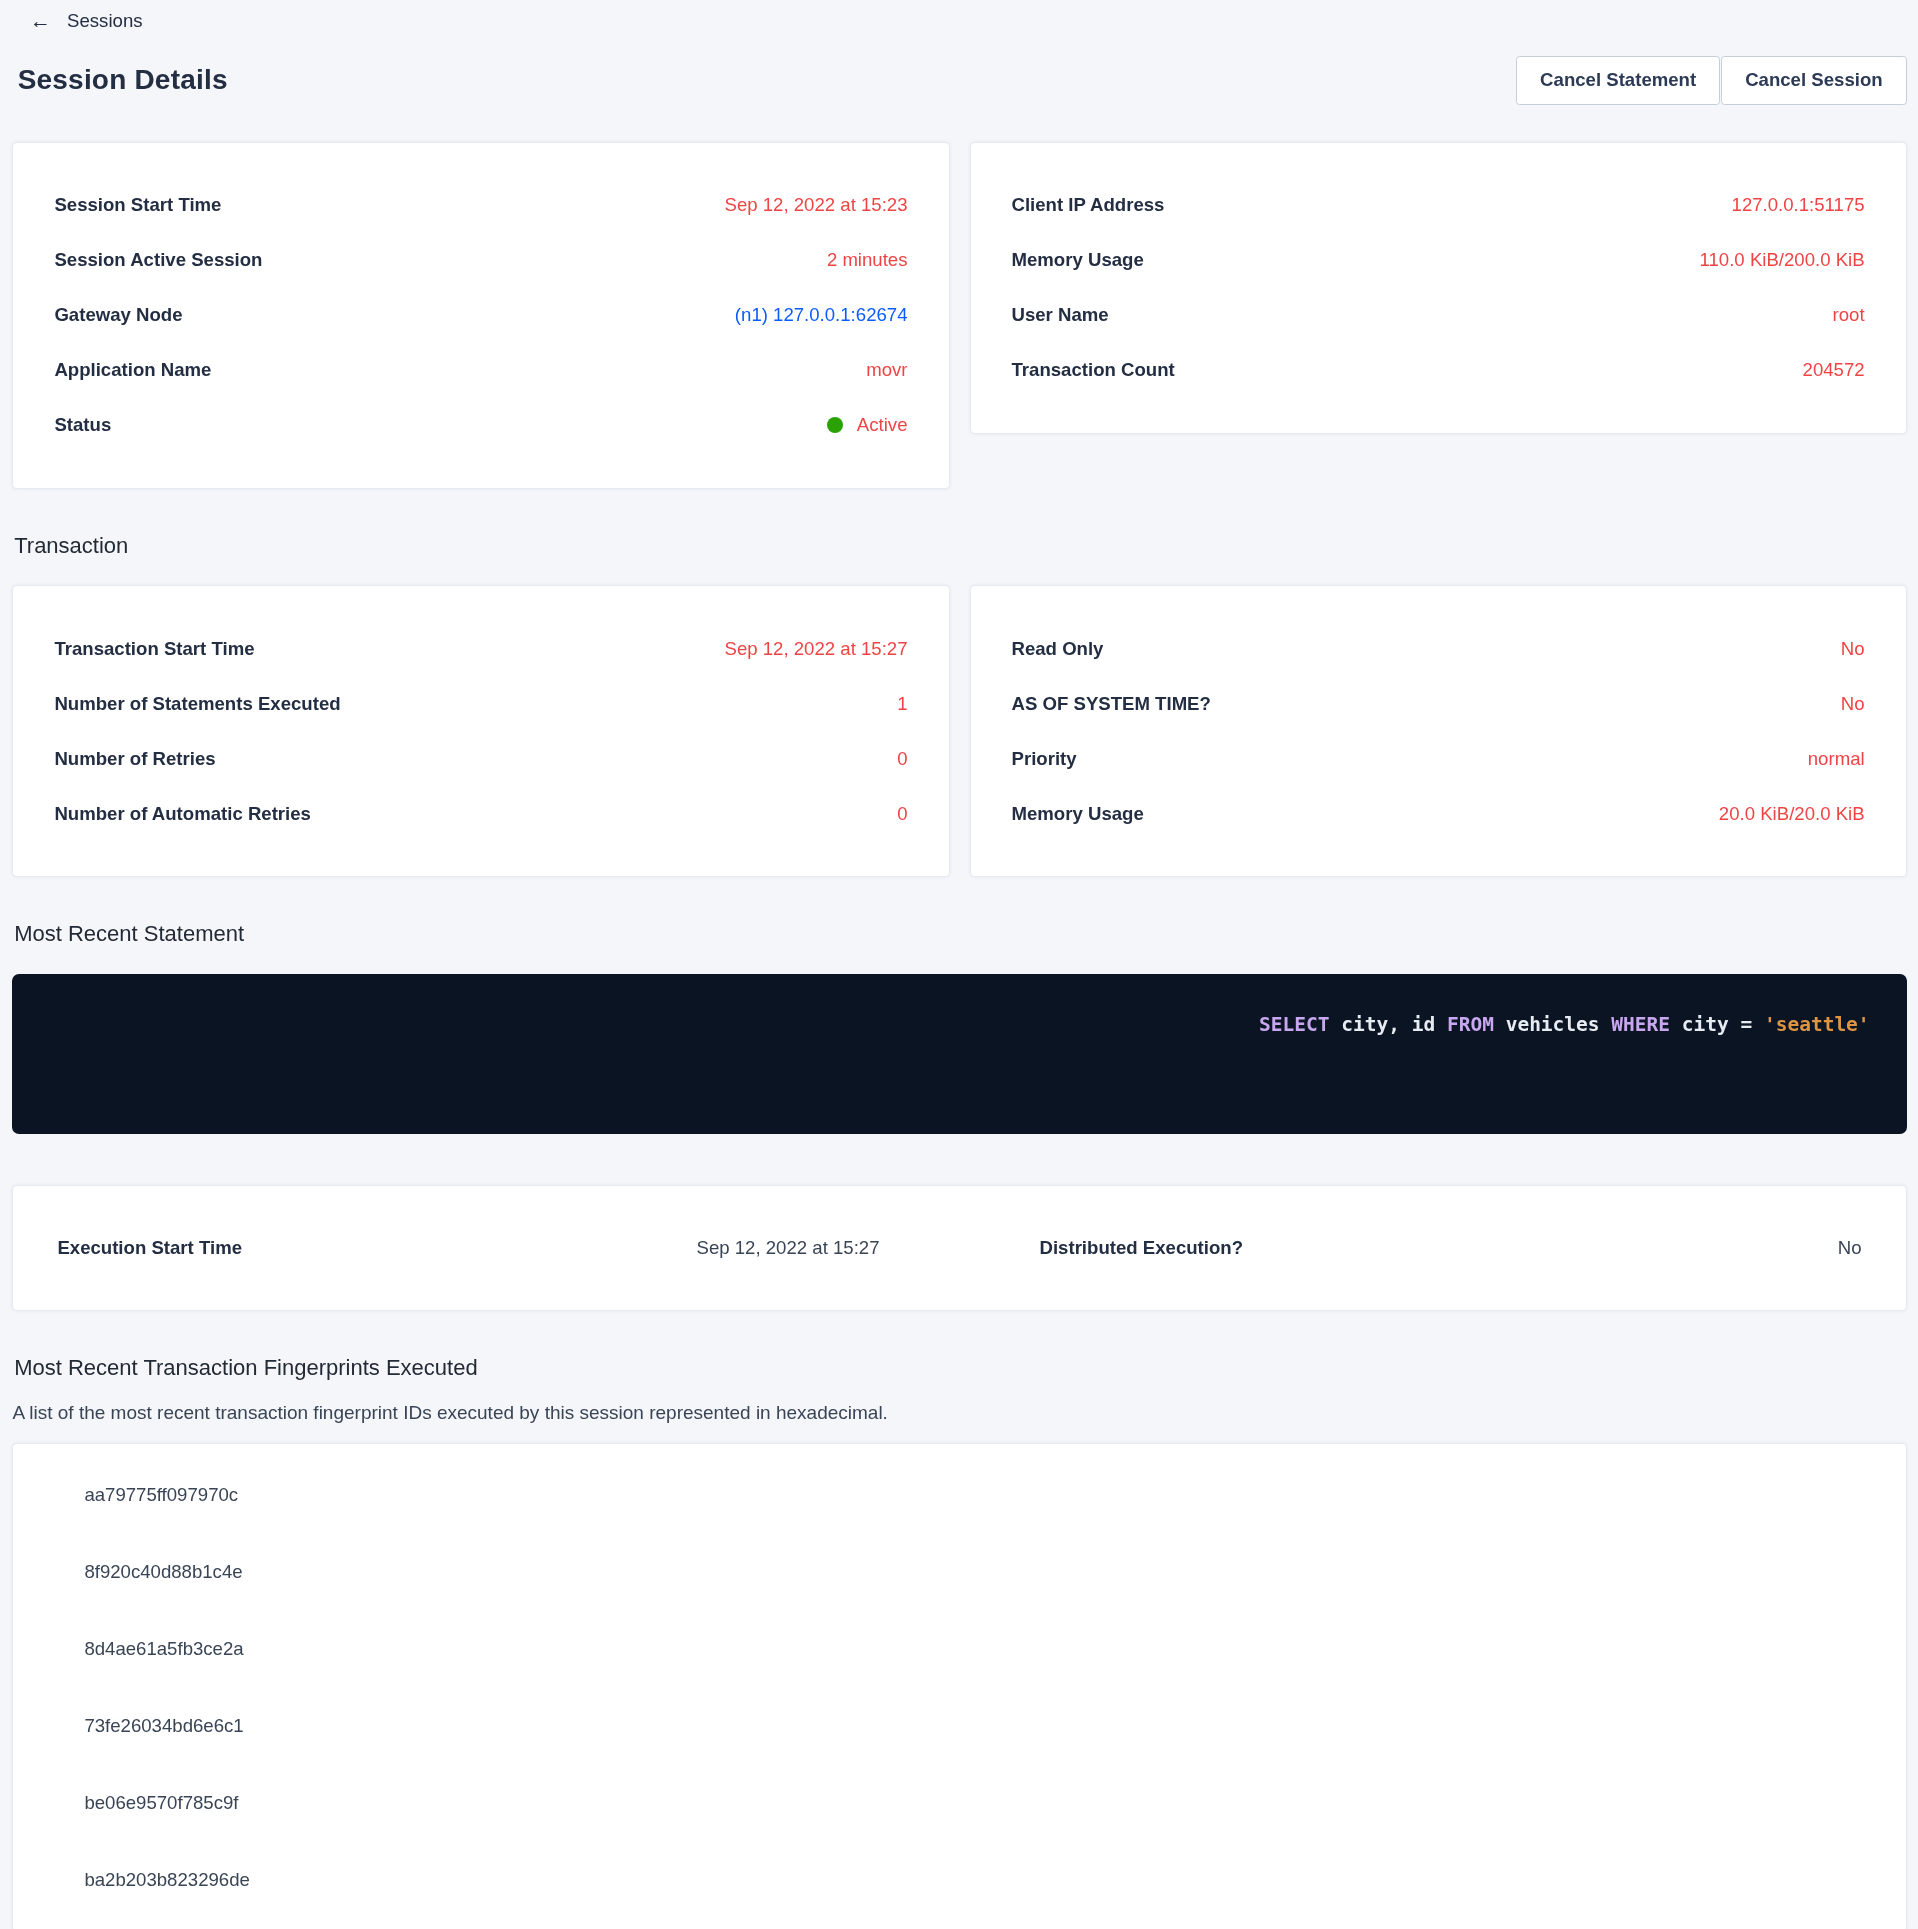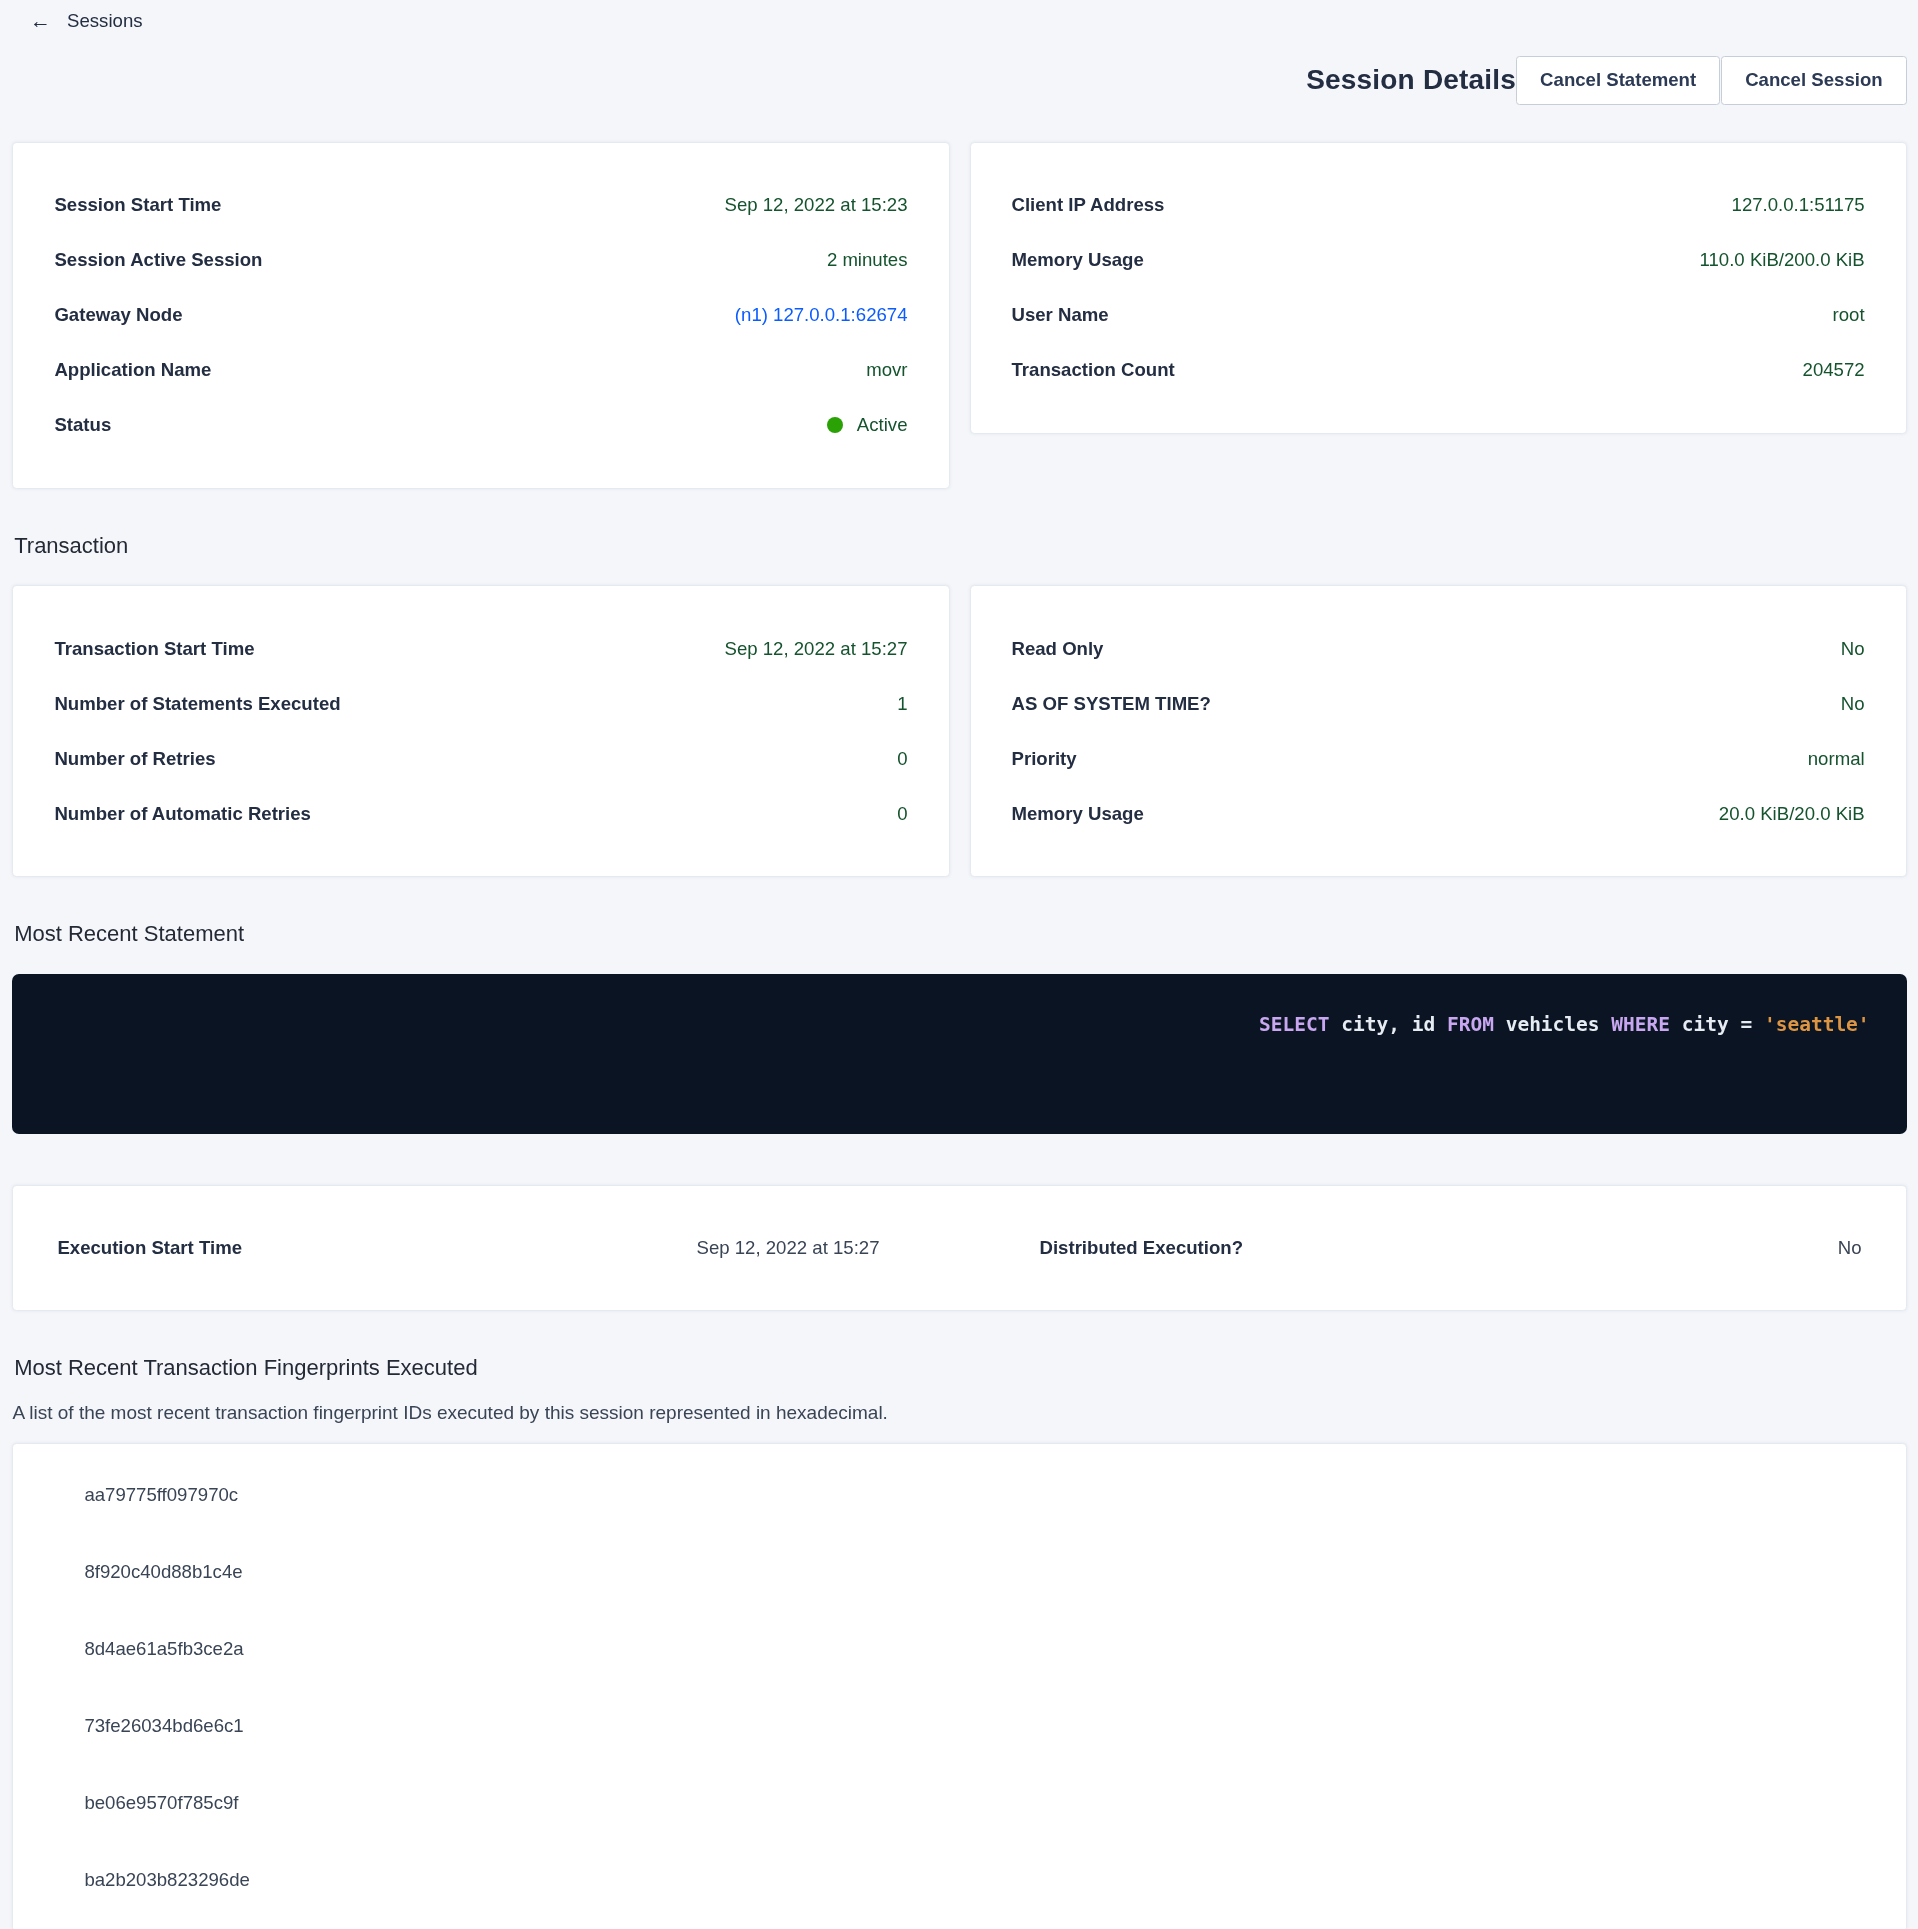--- a/index.html
+++ b/index.html
@@ -16,21 +16,21 @@
   .breadcrumb {
     display: flex; align-items: center;
     padding-left: 17.7px; padding-top: 1.8px;
     font-size: 18.6px; color: #242e42;
     cursor: pointer; width: fit-content;
   }
   .breadcrumb .arrow { font-size: 21px; margin-right: 16px; color: #242e42; }
 
   
   .header-row {
-    display: flex; justify-content: flex-end; align-items: center;
+    display: flex; justify-content: space-between; align-items: center;
     margin-top: 23px; padding-left: 5.3px;
   }
   h1.title { font-size: 28px; font-weight: 700; color: #242e42; letter-spacing: 0.2px; }
   .actions { display: flex; gap: 1px; }
   .actions button {
     font-family: "Liberation Sans", sans-serif;
     font-size: 18.6px; font-weight: 700; color: #2c3a55;
     background: #ffffff; border: 0.9px solid #c5ced9; border-radius: 3.5px;
     padding: 12.4px 23px; cursor: pointer;
   }
@@ -42,21 +42,21 @@
     border: 0.9px solid #e4eaf1;
     border-radius: 4.4px;
     box-shadow: 0 0 3.5px rgba(33, 49, 75, 0.08);
   }
   .card.half { flex: 1; padding: 35px 41px; }
   .crow {
     display: flex; justify-content: space-between; align-items: center;
     height: 55px; font-size: 18.6px;
   }
   .crow .label { font-weight: 700; color: #242e42; }
-  .crow .value { color: #14532d; text-align: right; }
+  .crow .value { color: #ef4444; text-align: right; }
   a.value.link { color: #0b5cff; text-decoration: none; }
   .status-wrap { display: inline-flex; align-items: center; }
   .dot {
     width: 16px; height: 16px; border-radius: 50%;
     background: #2aa206; display: inline-block; margin-right: 14px;
   }
 
   
   h2.section { font-size: 22px; font-weight: 400; color: #242a35; margin: 44px 0 0 1.8px; }
   .cards-row.under-heading { margin-top: 26.6px; }

